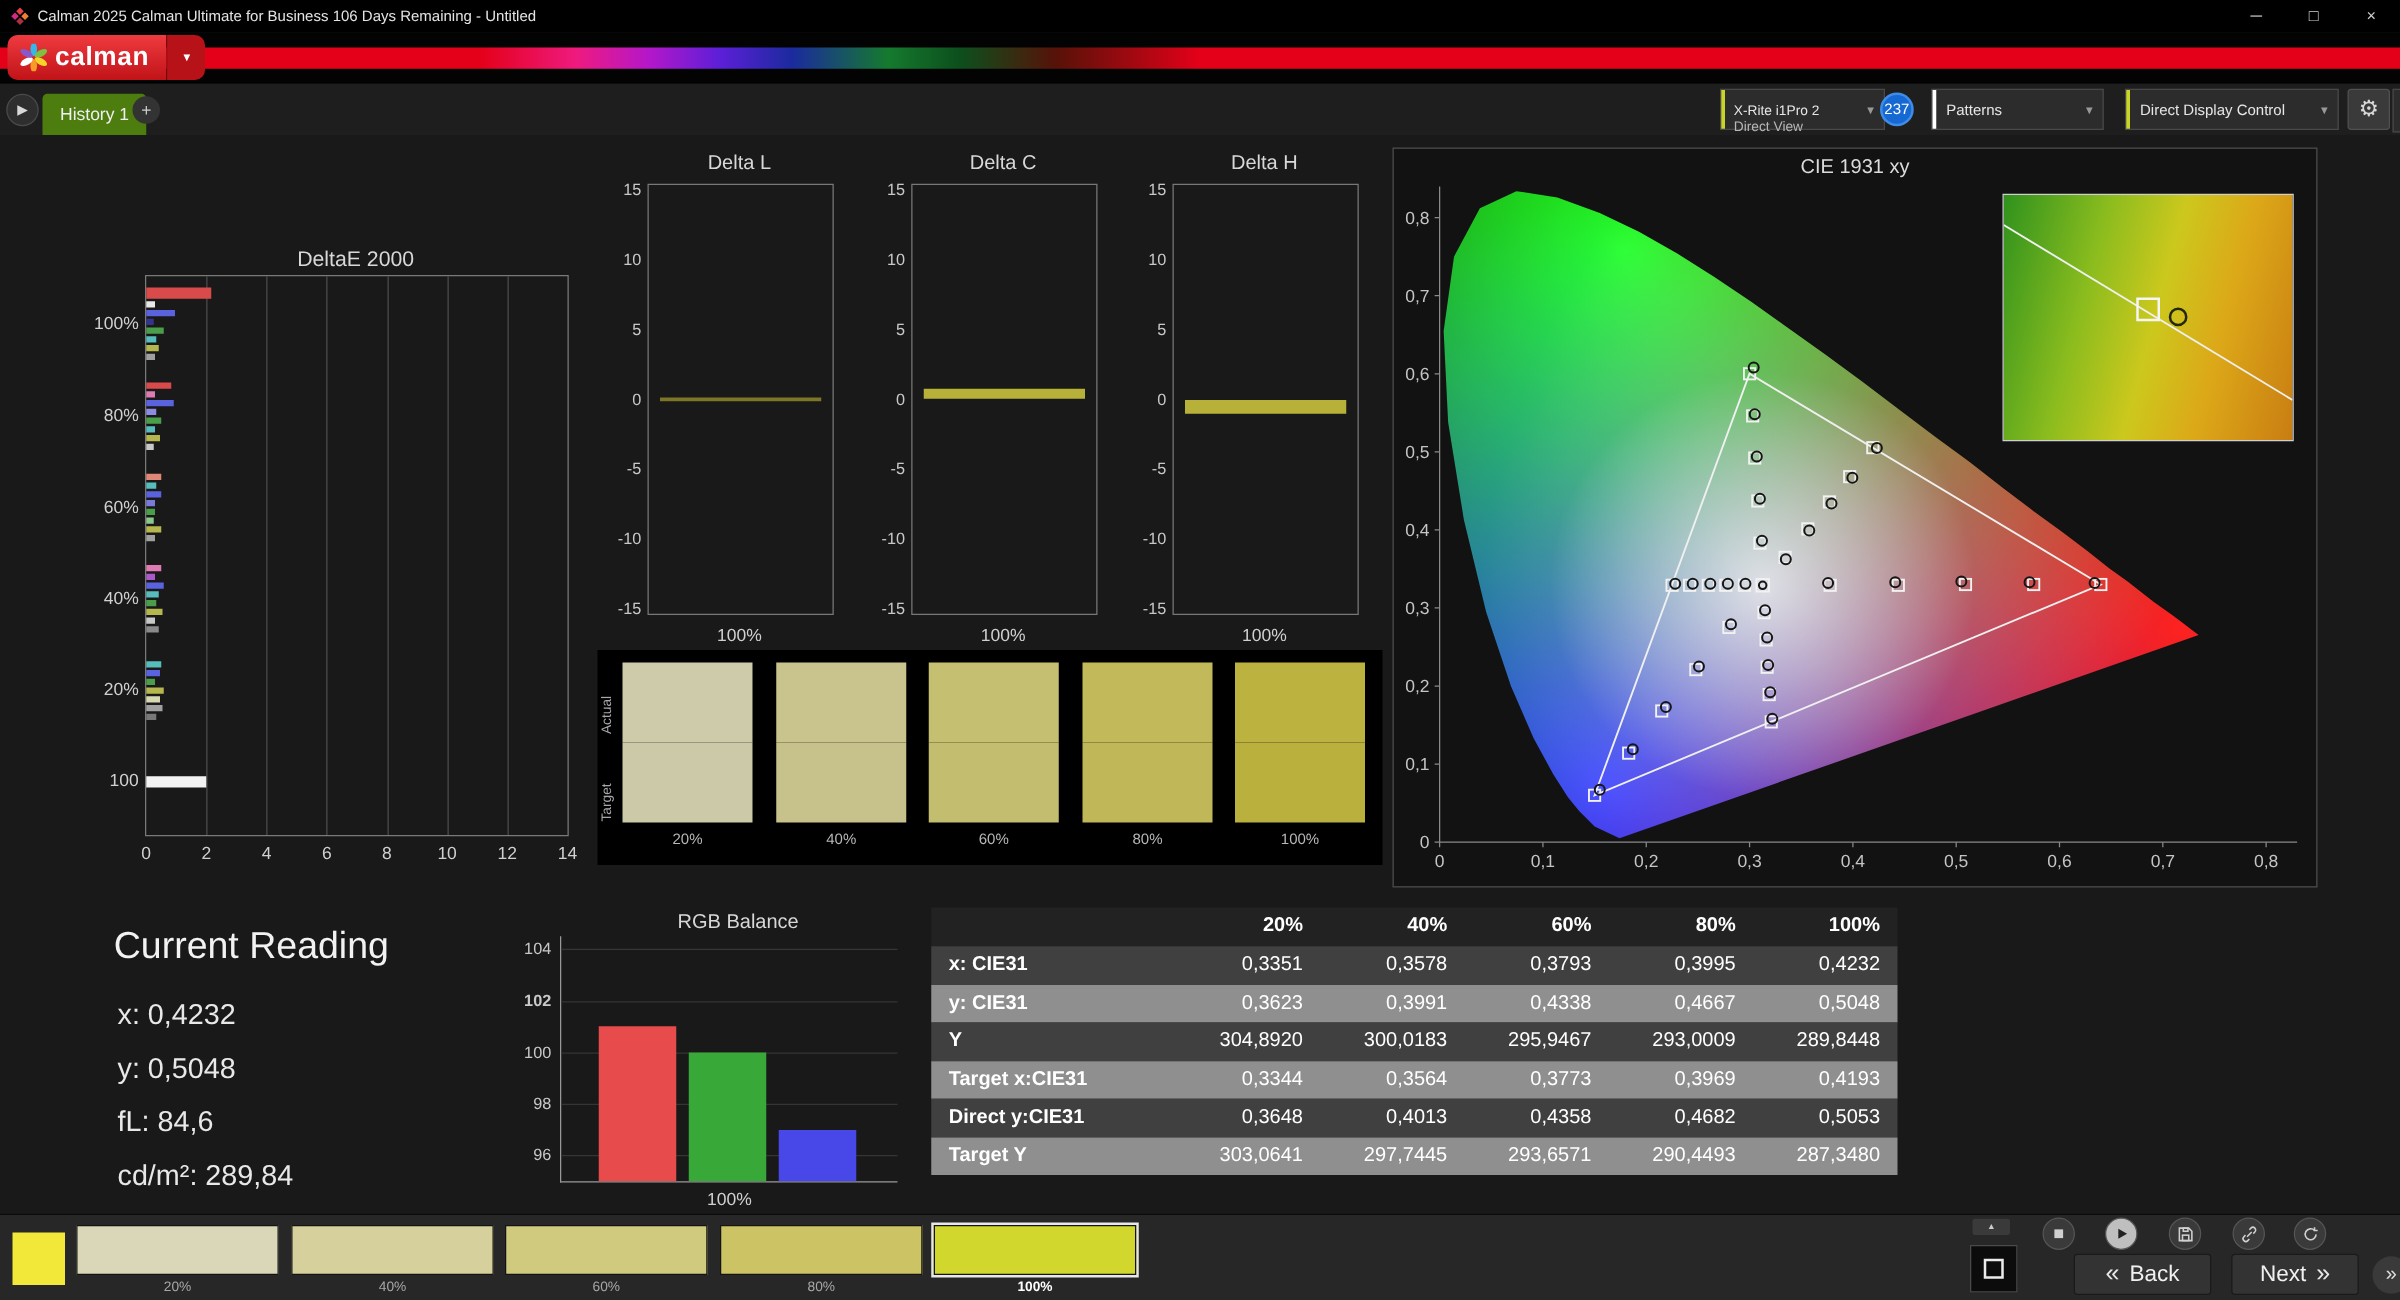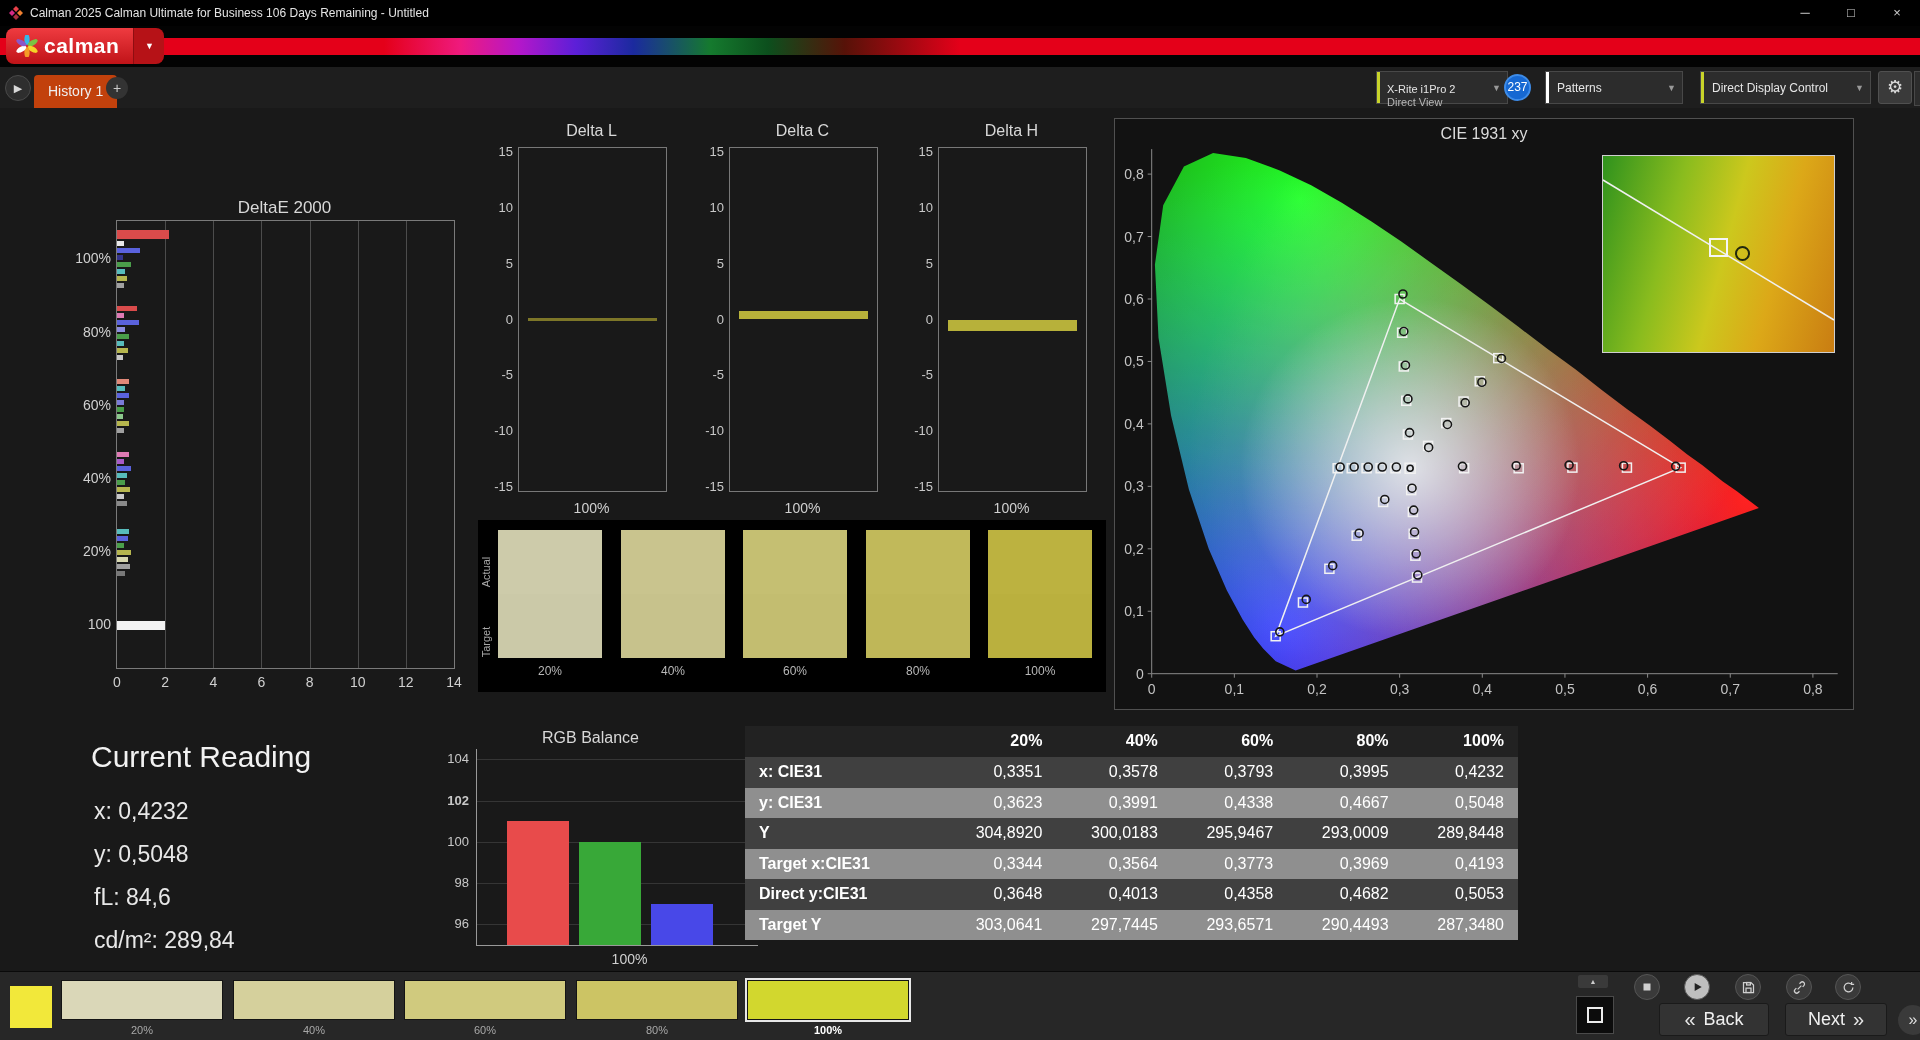--- a/index.html
+++ b/index.html
@@ -17,21 +17,21 @@
   .rainbow{position:absolute;left:0;top:12px;width:1920px;height:17px;
     background:linear-gradient(90deg,#e40019 0%,#e40019 20%,#ef1a7e 24%,#b517c9 27%,#5c1fd8 30%,#1b2a9e 33%,#157a2e 37%,#0c4f1d 40%,#571208 44%,#e40019 50%,#e40019 100%);}
   .logobtn{position:absolute;left:6px;top:2px;height:36px;display:flex;z-index:2;cursor:pointer;}
   .logomain{background:linear-gradient(#ef3b40,#c01318);border-radius:8px 0 0 8px;display:flex;align-items:center;padding:0 14px 0 10px;}
   .logoword{color:#fff;font-size:21px;font-weight:bold;margin-left:6px;letter-spacing:.5px;}
   .logodrop{width:30px;background:#b61217;border-radius:0 8px 8px 0;display:flex;align-items:center;justify-content:center;color:#fff;font-size:9px;border-left:1px solid #8f0d11;}
 
   
   .tabbar{position:absolute;left:0;top:67px;width:1920px;height:41px;background:#1e1e1e;border-bottom:1px solid #000;}
   .nav-play{position:absolute;left:5px;top:8px;width:26px;height:26px;background:#2e2e2e;border:1px solid #4a4a4a;border-radius:13px;color:#d8d8d8;font-size:11px;text-align:center;line-height:24px;box-sizing:border-box;}
-  .tab{position:absolute;left:34px;top:8px;height:33px;padding:0 14px;background:#c2410c;border-radius:4px 4px 0 0;line-height:33px;font-size:14px;color:#efefef;}
+  .tab{position:absolute;left:34px;top:8px;height:33px;padding:0 14px;background:#4d7c0f;border-radius:4px 4px 0 0;line-height:33px;font-size:14px;color:#efefef;}
   .tab-add{position:absolute;left:106px;top:10px;width:22px;height:22px;background:#333;border-radius:11px;text-align:center;line-height:22px;color:#ccc;font-size:14px;}
   .selctl{position:absolute;top:4px;height:33px;background:#2c2c2c;border:1px solid #484848;display:flex;align-items:center;box-sizing:border-box;}
   .selbar{width:3px;height:100%;flex:0 0 auto;}
   .sel-arrow{position:absolute;right:6px;color:#999;font-size:9px;}
   #meter-ctl{left:1376px;width:132px;}
   .meter-txt{padding-left:7px;margin-top:16px;}
   .meter-l1{font-size:11px;color:#e6e6e6;line-height:13px;}
   .meter-l2{font-size:11px;color:#b8b8b8;line-height:13px;}
   #badge{position:absolute;left:1504px;top:7px;width:27px;height:27px;border-radius:50%;background:#1668d2;border:2px solid #3e8ce8;color:#fff;font-size:12px;text-align:center;line-height:23px;box-sizing:border-box;}
   #patterns-ctl{left:1545px;width:138px;}
@@ -76,21 +76,21 @@
     background:linear-gradient(105deg,#2f921d,#8abc1e 30%,#ccc81d 52%,#dca818 72%,#c97d12);}
   .inset-square{position:absolute;left:46%;top:42%;width:15px;height:15px;border:2px solid #f5f5f5;}
   .inset-circle{position:absolute;left:57%;top:46%;width:11px;height:11px;border:2px solid #22280e;border-radius:50%;}
 
   
   .current-title{position:absolute;left:91px;top:632px;font-size:30px;color:#f2f2f2;}
   .current-line{position:absolute;left:94px;font-size:23px;color:#e8e8e8;}
 
   
   .rgb-title{position:absolute;left:456px;top:621px;width:269px;text-align:center;font-size:16px;color:#d8d8d8;}
-  #rgb-wrap{position:absolute;left:476px;top:641px;width:269px;height:196px;border-left:1px solid #999;border-bottom:1px solid #999;padding-left:12px;}
+  #rgb-wrap{position:absolute;left:448px;top:641px;width:269px;height:196px;border-left:1px solid #999;border-bottom:1px solid #999;}
   .rgb-grid{position:absolute;left:0;width:100%;height:1px;background:#353535;}
   .rgb-ytick{position:absolute;left:-42px;width:34px;text-align:right;font-size:13px;color:#c8c8c8;}
   .rgb-bar{position:absolute;bottom:0;width:62px;}
   .rgb-xlabel{position:absolute;top:202px;width:100%;text-align:center;font-size:14px;color:#d0d0d0;}
 
   
   #cal-table{position:absolute;left:745px;top:618px;width:773px;font-size:16px;color:#fff;}
   .trow{display:grid;grid-template-columns:196px repeat(5,1fr);height:30.5px;line-height:30.5px;}
   .thead{background:#222;height:31px;}
   .dark{background:#404040;}

